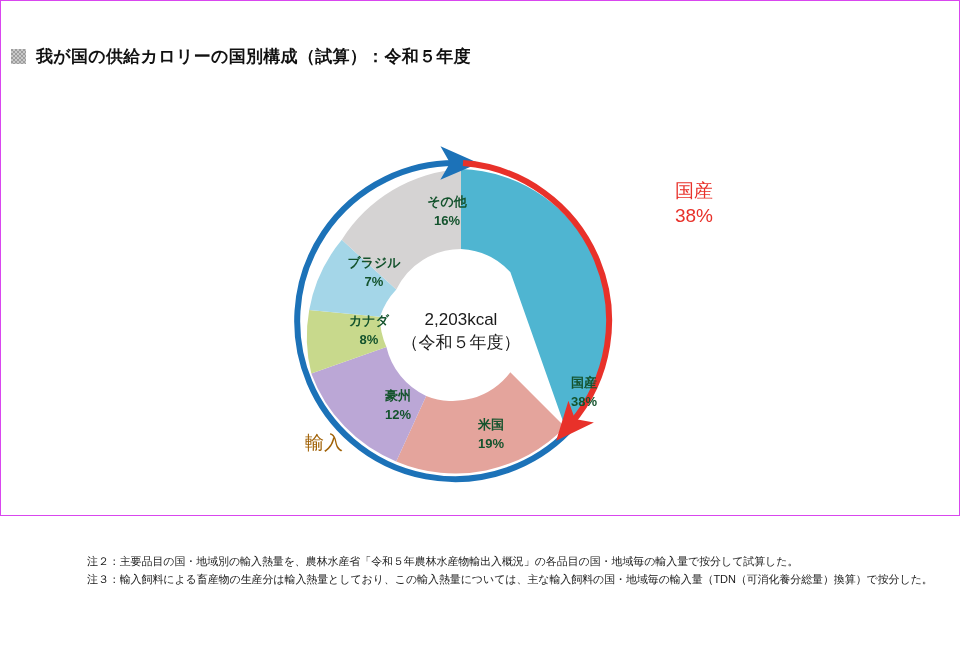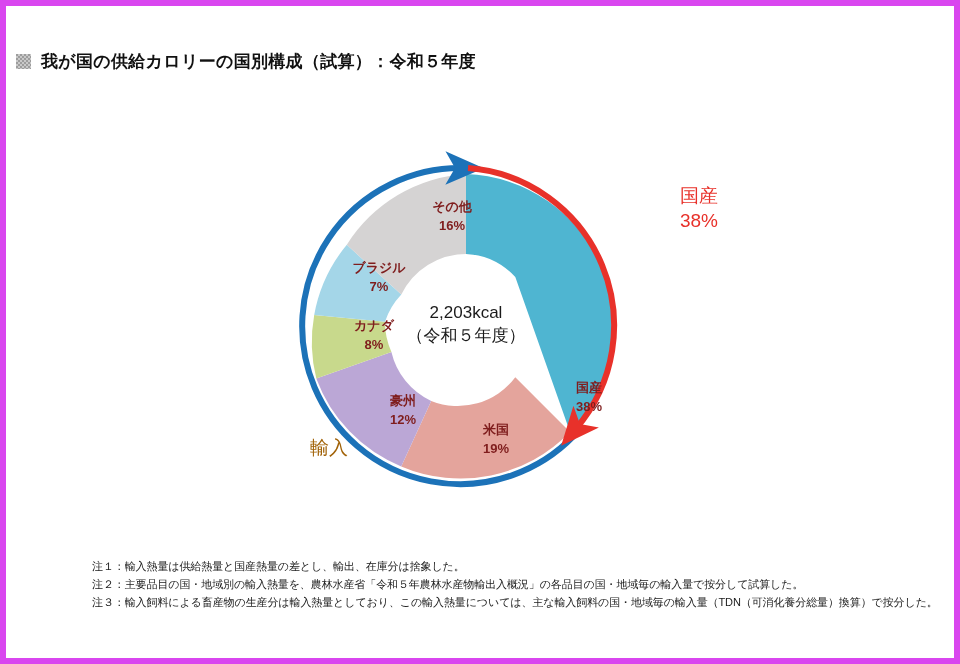--- a/index.html
+++ b/index.html
@@ -13,23 +13,23 @@
     font-family: "Liberation Sans", "DejaVu Sans", sans-serif;
     color: #1a1a1a;
     overflow: hidden;
     position: relative;
   }
 
   
   #page-frame {
     position: absolute;
     left: 0; top: 0;
-    width: 960px; height: 664px;
+    width: 960px; height: 516px;
     box-sizing: border-box;
-    border: 6px solid #d946ef;
+    border: 1px solid #d946ef;
     background: #ffffff;
   }
 
   
   #title-row {
     position: absolute;
     left: 10px;
     top: 44px;
     display: flex;
     align-items: center;
@@ -67,35 +67,36 @@
     left: 0;
     top: 0;
   }
 
   
   .seg-label {
     position: absolute;
     text-align: center;
     font-size: 13px;
     font-weight: bold;
-    color: #7f1d1d;
+    color: #14532d;
     line-height: 1.45;
     white-space: nowrap;
     pointer-events: none;
   }
   .seg-label .pct { font-weight: bold; }
 
   #center-label {
     position: absolute;
     text-align: center;
     font-size: 17px;
     color: #1a1a1a;
     line-height: 1.35;
     white-space: nowrap;
     font-weight: normal;
+    margin-top: 12px;
   }
 
   .outer-callout {
     position: absolute;
     text-align: center;
     font-size: 19px;
     line-height: 1.3;
     white-space: nowrap;
     font-weight: normal;
   }
@@ -199,18 +200,17 @@
       <div>38%</div>
     </div>
 
     <div id="callout-import" class="outer-callout" style="left:18px; top:300px; width:110px;">
       <div>輸入</div>
     </div>
 
   </div>
 
   <div id="notes">
-    <div class="note-line">注１：輸入熱量は供給熱量と国産熱量の差とし、輸出、在庫分は捨象した。</div>
     <div class="note-line">注２：主要品目の国・地域別の輸入熱量を、農林水産省「令和５年農林水産物輸出入概況」の各品目の国・地域毎の輸入量で按分して試算した。</div>
     <div class="note-line">注３：輸入飼料による畜産物の生産分は輸入熱量としており、この輸入熱量については、主な輸入飼料の国・地域毎の輸入量（TDN（可消化養分総量）換算）で按分した。</div>
   </div>
 
 </div>
 
 </body></html>

